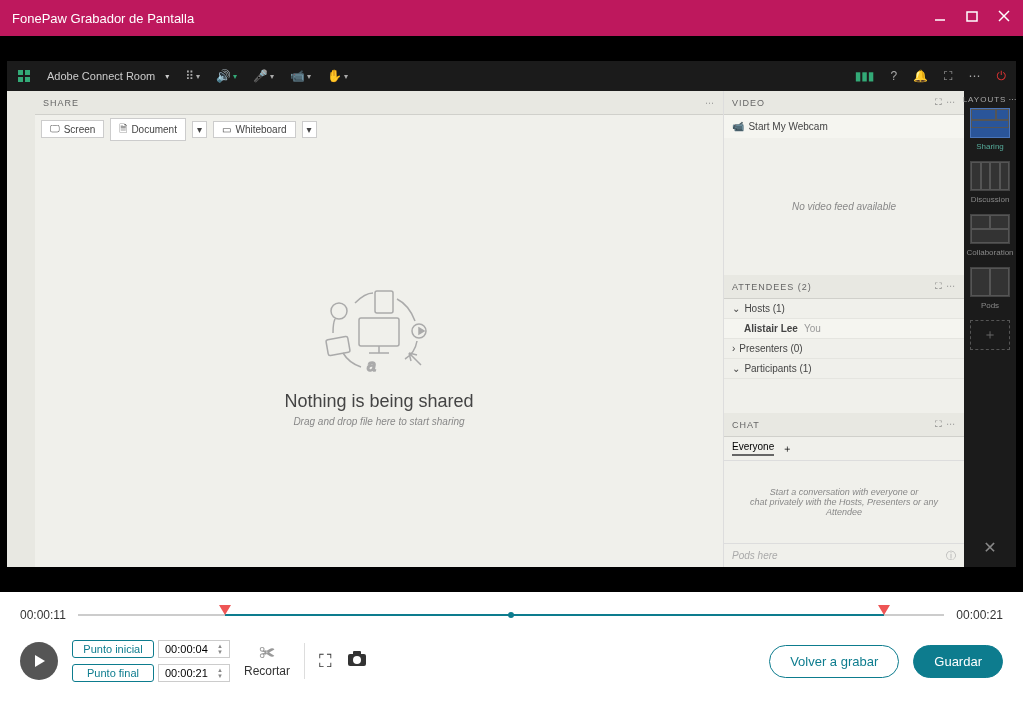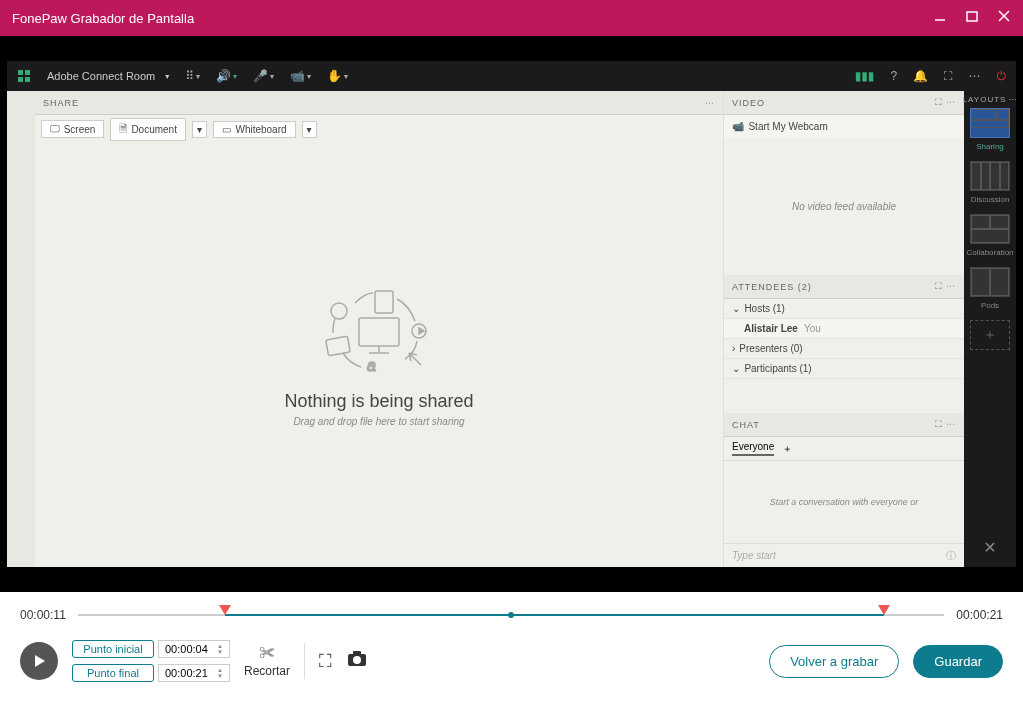--- a/index.html
+++ b/index.html
@@ -203,23 +203,24 @@
           <span>CHAT</span>
           <span><span>⛶</span>&nbsp;<span class="more">⋯</span></span>
         </div>
         <div class="chatp">
           <div class="chattabs">
             <span class="chattab">Everyone</span>
             <span>＋</span>
           </div>
           <div class="chatmsg">
             <span>Start a conversation with everyone or</span>
+            <span>chat privately with the Hosts, Presenters or any Attendee</span>
           </div>
           <div class="chatinput">
-            <span>Type start</span>
+            <span>Pods here</span>
             <span style="font-style:normal;">ⓘ</span>
           </div>
         </div>
       </div>
 
       <div class="layoutcol">
         <div class="layouthdr">
             <span>LAYOUTS</span> 
             <span>⋯</span>
           </div>

